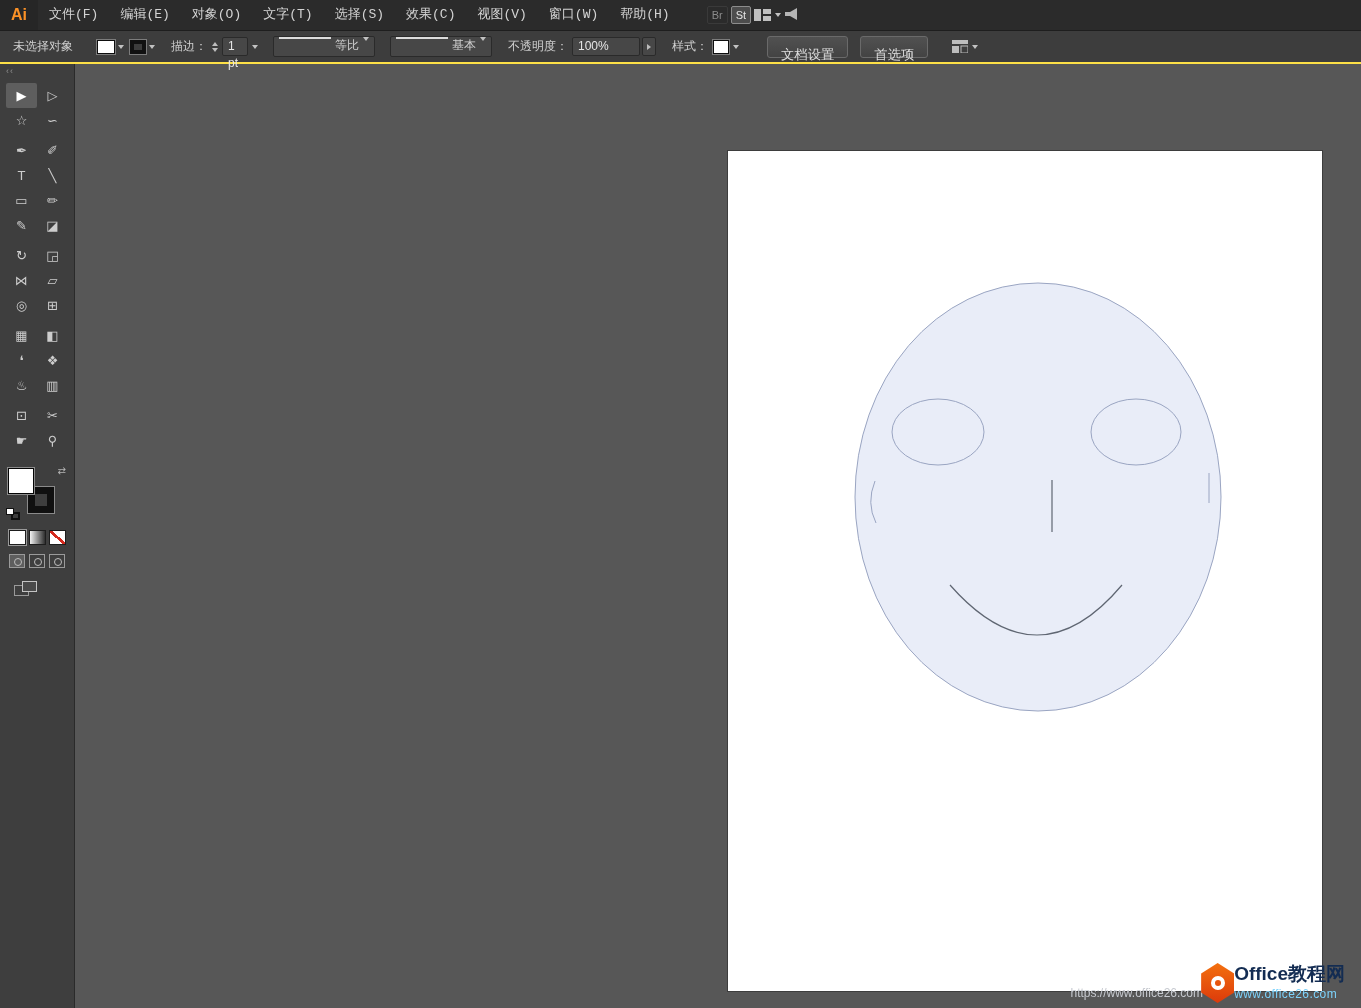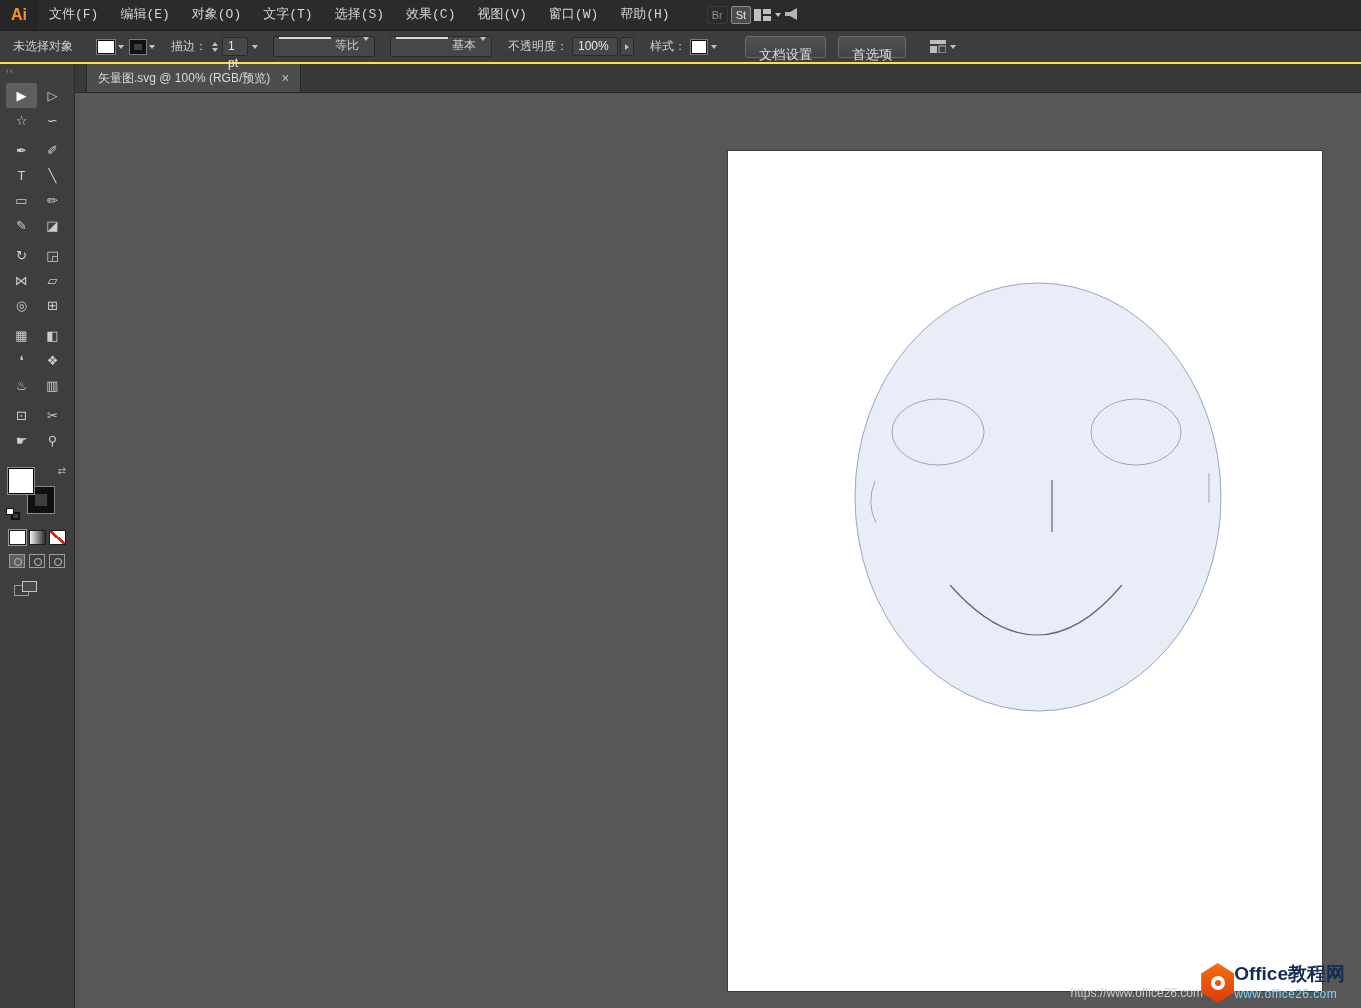--- a/index.html
+++ b/index.html
@@ -30,21 +30,21 @@
   .cb-label { margin-left:16px; }
   .stepper { display:flex; flex-direction:column; gap:2px; margin-left:5px; }
   .st-up { width:0;height:0;border-left:3.5px solid transparent;border-right:3.5px solid transparent;border-bottom:4px solid #bdbdbd; }
   .st-dn { width:0;height:0;border-left:3.5px solid transparent;border-right:3.5px solid transparent;border-top:4px solid #bdbdbd; }
   .field { background:#474747; border:1px solid #2a2a2a; border-radius:2px; height:19px; line-height:17px;
            padding:0 5px; color:#e6e6e6; margin-left:4px; }
   .f-stroke { width:26px; }
   .widget { display:flex; gap:4px; margin-left:15px; border:1px solid #2a2a2a;
             background:#474747; border-radius:2px; height:21px; padding:0 5px; }
   .wline { width:52px; height:2px; background:#dcdcdc; }
-  .f-opacity { width:46px; margin-left:4px; }
+  .f-opacity { width:68px; margin-left:4px; }
   .arrow-btn { width:14px; height:19px; margin-left:2px; background:#474747; border:1px solid #2a2a2a;
                border-radius:2px; display:flex; align-items:center; justify-content:center; }
   .arr-r { width:0;height:0;border-top:3.5px solid transparent;border-bottom:3.5px solid transparent;border-left:4px solid #bdbdbd; }
   .sw-style { width:16px; height:14px; background:#fff; border:1px solid #0e0e0e; box-shadow:0 0 0 1px #7c7c7c; margin-left:5px; }
   .btn { border:1px solid #6a6a6a; background:linear-gradient(#515151,#434343); border-radius:3px;
          height:22px; line-height:20px; padding:8px 13px; margin-left:12px; color:#dedede; }
   .btn.first { margin-left:28px; }
   .panel-icon-wrap { display:flex; align-items:center; gap:4px; margin-left:24px; }
 
   
@@ -191,26 +191,20 @@
     <span class="panel-icon-wrap">
       <svg width="16" height="13">
         <rect x="0" y="0" width="16" height="4" fill="#bdbdbd"></rect>
         <rect x="0" y="6" width="7" height="7" fill="#bdbdbd"></rect>
         <rect x="9" y="6" width="7" height="7" fill="none" stroke="#bdbdbd"></rect>
       </svg>
       <span class="chev"></span>
     </span>
   </div>
 
-  <div class="tabbar">
-    <div class="tab">
-      <span>矢量图.svg @ 100%  (RGB/预览)</span>
-      <span class="tab-close">×</span>
-    </div>
-  </div>
 
   <div class="toolbar">
     <div class="tb-grip">‹‹</div>
     <div class="tools">
       <span class="tool active">▶</span>
       <span class="tool">▷</span>
       <span class="tool">☆</span>
       <span class="tool">∽</span>
       <span class="tgap"></span>
       <span class="tool">✒</span>

